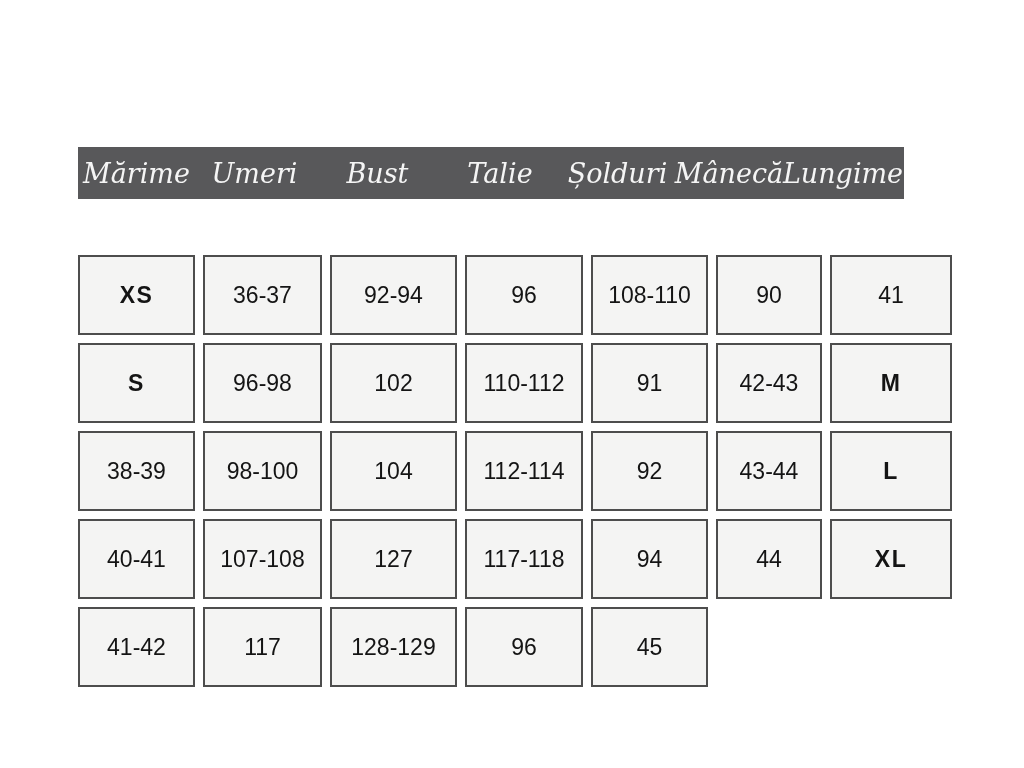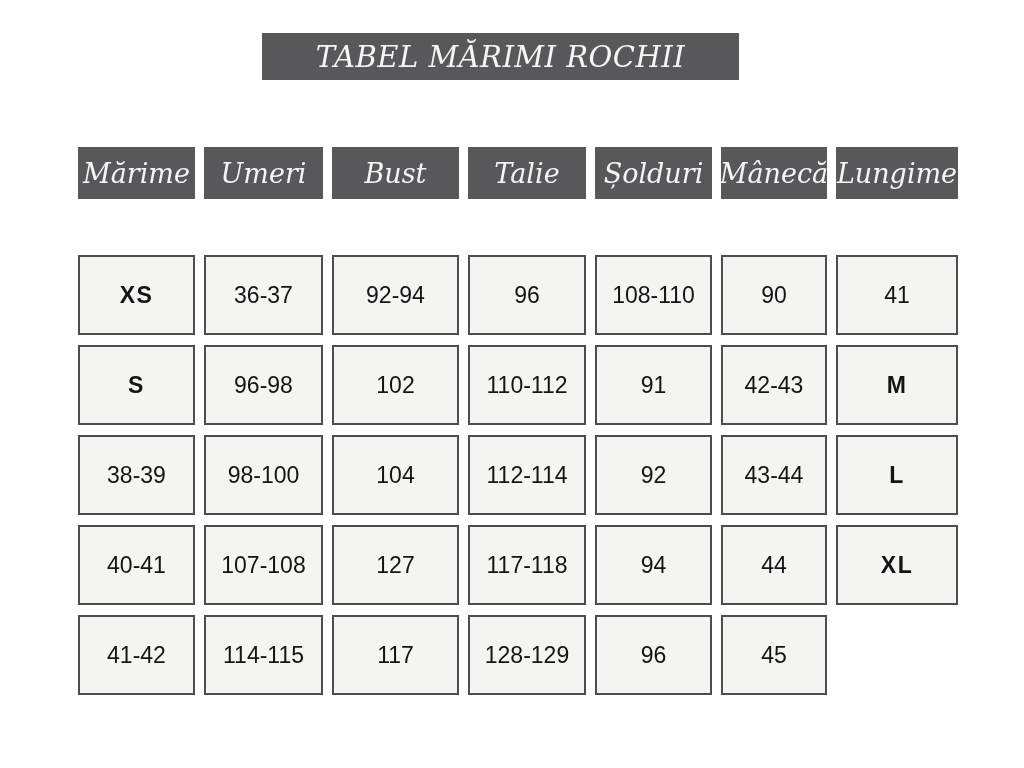--- a/index.html
+++ b/index.html
@@ -30,21 +30,20 @@
     font-size: 29px;
     color: #f5f5f5;
     letter-spacing: 0.5px;
   }
   .header-row {
     position: absolute;
     left: 78px;
     top: 147px;
     display: grid;
     grid-template-columns: 117px 119px 127px 118px 117px 106px 122px;
-    column-gap: 9px;
   }
   .hcell {
     height: 52px;
     background: #58585a;
     color: #f5f5f5;
     font-family: "DejaVu Serif", "Liberation Serif", serif;
     font-style: italic;
     font-size: 27px;
     display: flex;
     align-items: center;
@@ -53,20 +52,21 @@
   }
   .body-grid {
     position: absolute;
     left: 78px;
     top: 255px;
     display: grid;
     grid-template-columns: 117px 119px 127px 118px 117px 106px 122px;
     grid-auto-rows: 80px;
     column-gap: 9px;
     row-gap: 10px;
+    gap: 8px;
   }
   .cell {
     background: #f4f4f3;
     border: 2px solid #4d4d4d;
     color: #141414;
     font-family: "Liberation Sans", sans-serif;
     font-size: 23px;
     display: flex;
     align-items: center;
     justify-content: center;
@@ -85,23 +85,20 @@
     font-weight: bold;
     font-size: 27px;
     color: #0d0d0d;
   }
 </style>
 </head>
 <body>
 
 <div class="canvas">
 
-  <div class="title-bar">
-    <span>TABEL MĂRIMI ROCHII</span>
-  </div>
 
   <div class="header-row">
     <div class="hcell">Mărime</div>
     <div class="hcell">Umeri</div>
     <div class="hcell">Bust</div>
     <div class="hcell">Talie</div>
     <div class="hcell">Șolduri</div>
     <div class="hcell">Mânecă</div>
     <div class="hcell">Lungime</div>
   </div>
@@ -134,21 +131,20 @@
     <div class="cell size">L</div>
     <div class="cell">40-41</div>
     <div class="cell">107-108</div>
     <div class="cell">127</div>
     <div class="cell">117-118</div>
     <div class="cell">94</div>
     <div class="cell">44</div>
 
     <div class="cell size">XL</div>
     <div class="cell">41-42</div>
-    <div class="cell">114-115</div>
     <div class="cell">117</div>
     <div class="cell">128-129</div>
     <div class="cell">96</div>
     <div class="cell">45</div>
   </div>
 
 
 </div>
 
 </body></html>

